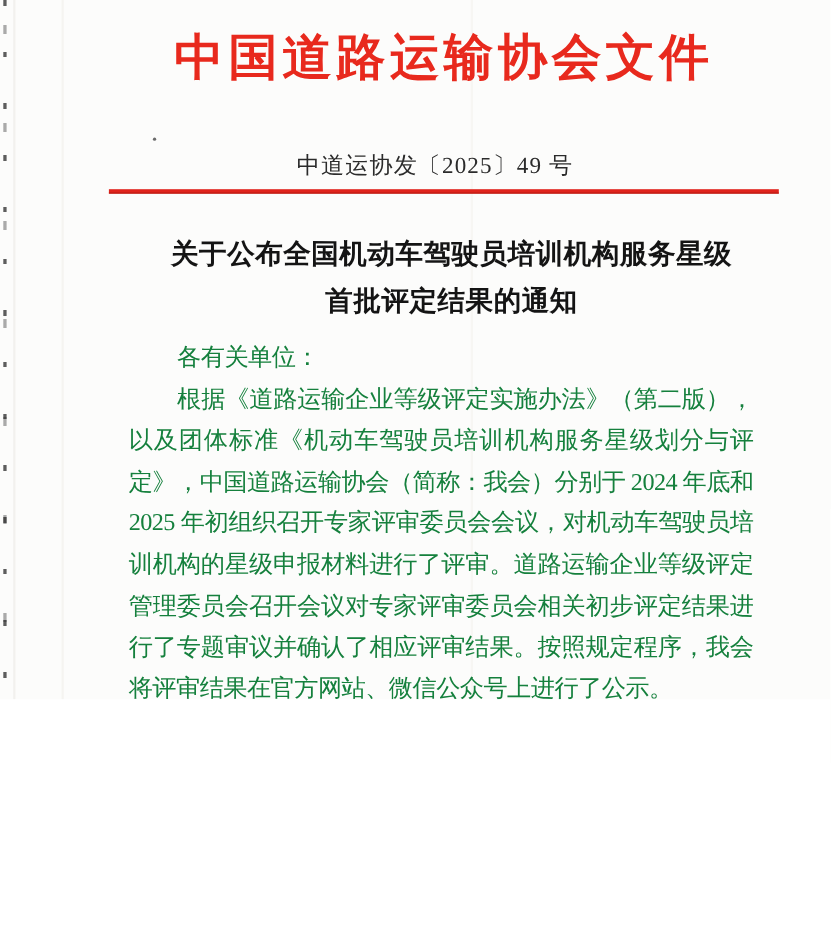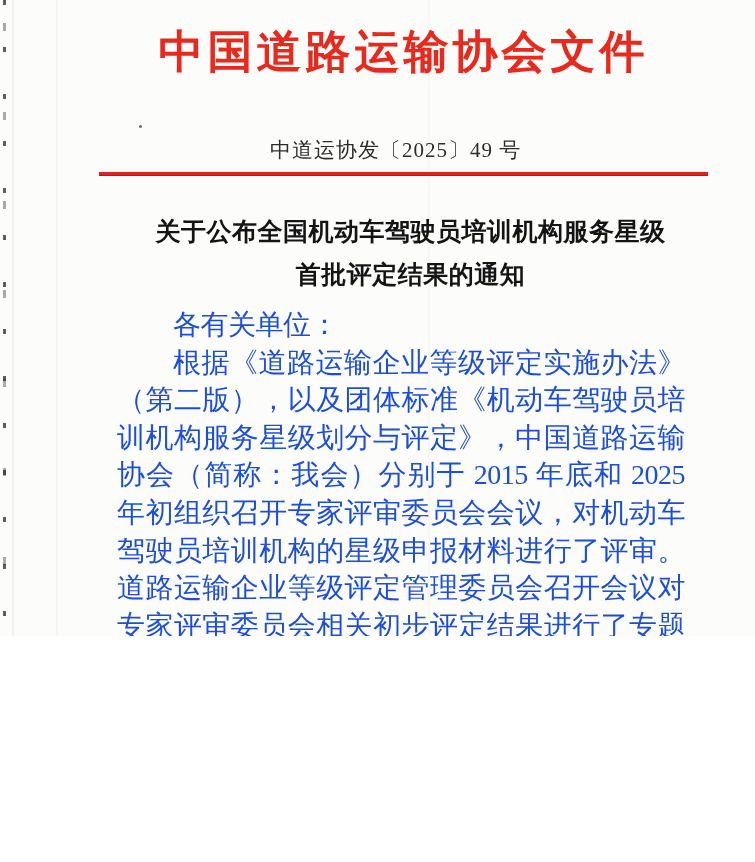--- a/index.html
+++ b/index.html
@@ -99,24 +99,24 @@
     font-weight: bold;
     color: #141414;
     letter-spacing: 0.5px;
     margin-left: 33px;
   }
   .body-text {
     position: absolute;
     top: 306px;
     left: 117px;
     width: 568px;
-    font-size: 28px;
+    font-size: 22px;
     line-height: 37.6px;
     letter-spacing: -0.5px;
-    color: #1d4ed8;
+    color: #15803d;
     text-align: justify;
   }
   .body-text p {
     margin: 0;
     text-indent: 2em;
   }
   .salutation {
     text-indent: 0;
   }
 </style>
@@ -137,16 +137,16 @@
 
   <div class="red-divider" style="background: rgb(224, 35, 28);"></div>
 
   <div class="doc-title">
     <div>关于公布全国机动车驾驶员培训机构服务星级</div>
     <div>首批评定结果的通知</div>
   </div>
 
   <div class="body-text">
     <p class="salutation">各有关单位：</p>
-    <p>根据《道路运输企业等级评定实施办法》（第二版），以及团体标准《机动车驾驶员培训机构服务星级划分与评定》，中国道路运输协会（简称：我会）分别于 2015 年底和 2025 年初组织召开专家评审委员会会议，对机动车驾驶员培训机构的星级申报材料进行了评审。道路运输企业等级评定管理委员会召开会议对专家评审委员会相关初步评定结果进行了专题审议并确认了相应评审结果。按照规定程序，我会将评审结果在官方网站、微信公众号上进行了公示。</p>
+    <p>根据《道路运输企业等级评定实施办法》（第二版），以及团体标准《机动车驾驶员培训机构服务星级划分与评定》，中国道路运输协会（简称：我会）分别于 2024 年底和 2025 年初组织召开专家评审委员会会议，对机动车驾驶员培训机构的星级申报材料进行了评审。道路运输企业等级评定管理委员会召开会议对专家评审委员会相关初步评定结果进行了专题审议并确认了相应评审结果。按照规定程序，我会将评审结果在官方网站、微信公众号上进行了公示。</p>
   </div>
 
 </div>
 
 </body></html>

